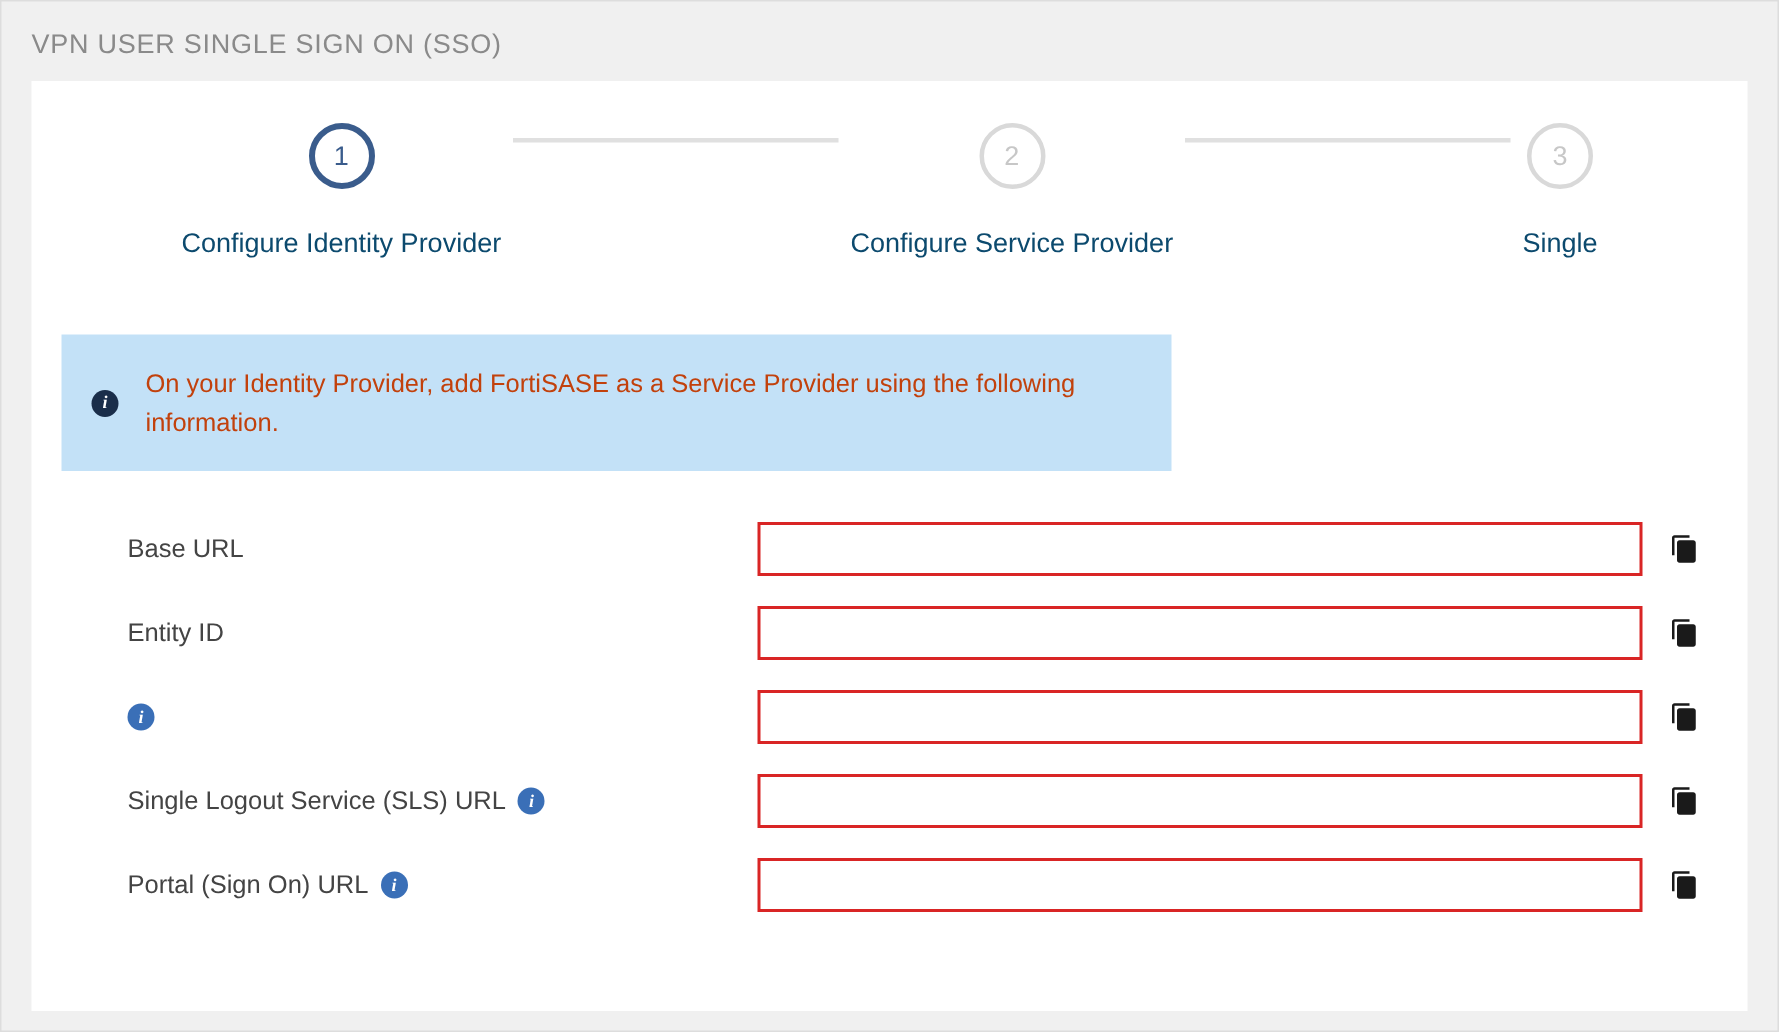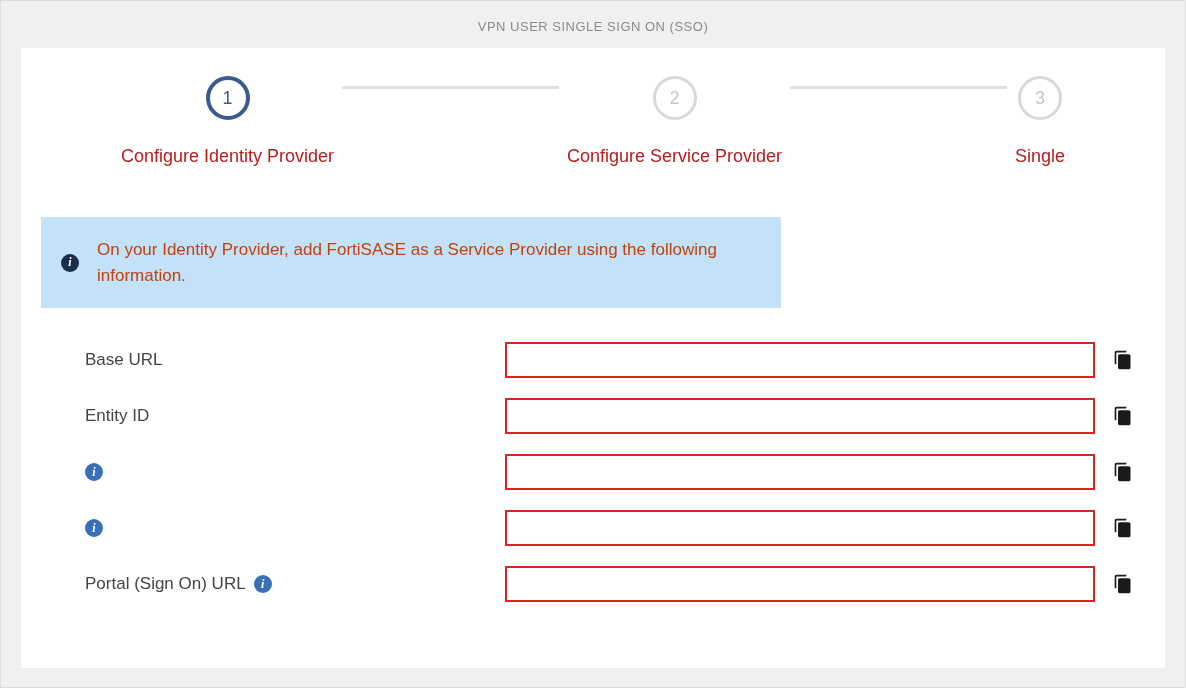--- a/index.html
+++ b/index.html
@@ -18,24 +18,23 @@
     .outer-panel {
       background: #f0f0f0;
       border: 1px solid #ddd;
       width: 100%;
       height: 100%;
       padding: 0;
     }
     .panel-header {
       padding: 18px 20px 14px 20px;
       color: #8a8a8a;
-      font-size: 13px;
+      font-size: 18px;
       letter-spacing: 0.5px;
       font-weight: 400;
-      text-align: center;
     }
     .content-card {
       background: #fff;
       margin: 0 20px 0 20px;
       padding: 28px 20px 20px 20px;
       min-height: 620px;
     }
     .stepper {
       display: flex;
       align-items: center;
@@ -64,21 +63,21 @@
     .step-circle.active {
       border: 4px solid #3a5c8c;
       color: #3a5c8c;
     }
     .step-circle.inactive {
       border: 3px solid #d9d9d9;
       color: #c7c7c7;
     }
     .step-label {
       font-size: 18px;
-      color: #b91c1c;
+      color: #0c4a6e;
       font-weight: 300;
       white-space: nowrap;
     }
     .step-connector {
       flex: 1;
       height: 3px;
       background: #e0e0e0;
       margin: 0 8px;
       position: relative;
       top: -34px;
@@ -225,20 +224,21 @@
       <input class="form-input" type="text" value="" style="">
       <span class="copy-icon">
         <svg viewBox="0 0 24 24">
             <path d="M16 1H4C2.9 1 2 1.9 2 3v14h2V3h12V1zm3 4H8C6.9 5 6 5.9 6 7v14c0 1.1.9 2 2 2h11c1.1 0 2-.9 2-2V7c0-1.1-.9-2-2-2z"></path>
           </svg>
       </span>
     </div>
 
     <div class="form-row">
       <label class="form-label">
+        <span>Single Logout Service (SLS) URL</span>
         <span class="info-icon">i</span>
       </label>
       <input class="form-input" type="text" value="" style="">
       <span class="copy-icon">
         <svg viewBox="0 0 24 24">
             <path d="M16 1H4C2.9 1 2 1.9 2 3v14h2V3h12V1zm3 4H8C6.9 5 6 5.9 6 7v14c0 1.1.9 2 2 2h11c1.1 0 2-.9 2-2V7c0-1.1-.9-2-2-2z"></path>
           </svg>
       </span>
     </div>
 

